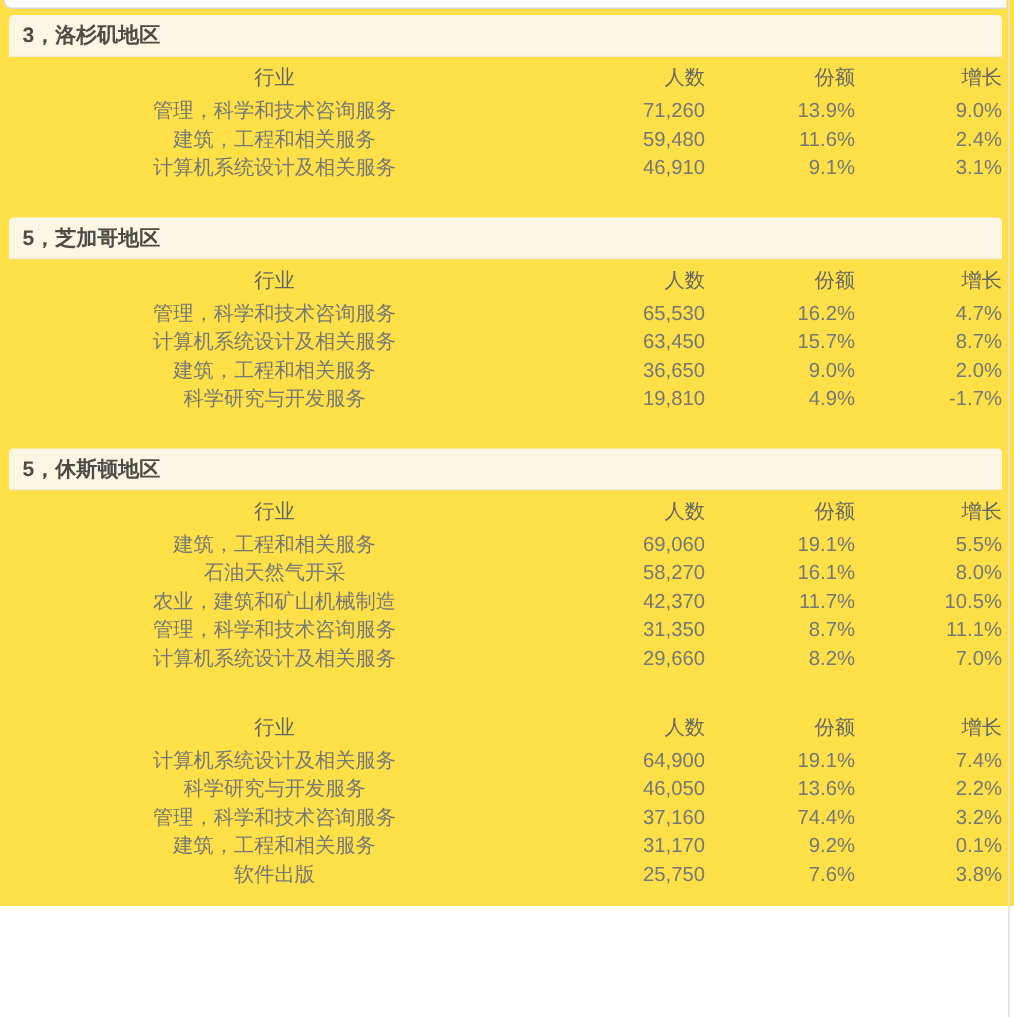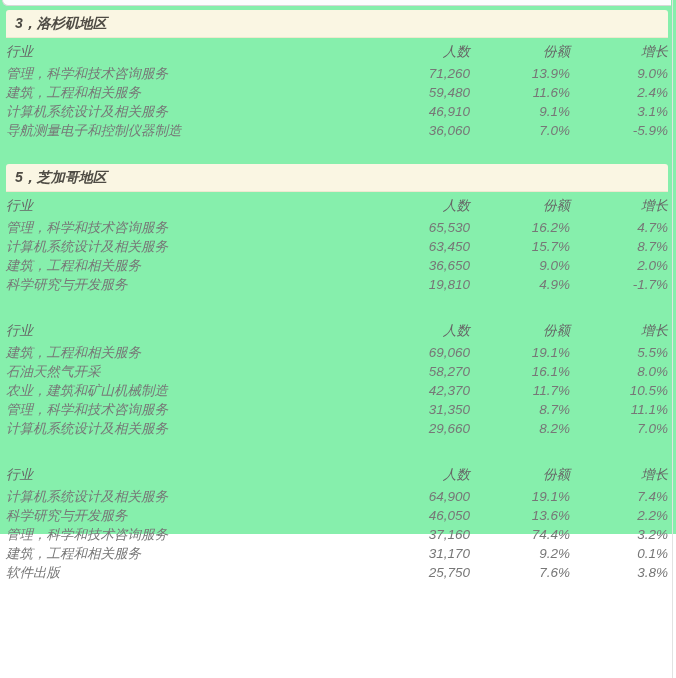--- a/index.html
+++ b/index.html
@@ -2,23 +2,22 @@
 <html><head>
 <meta charset="utf-8">
 <style>
   html, body { margin:0; padding:0; }
   body {
     width:676px; height:678px; overflow:hidden;
     background:#ffffff;
     font-family:"Liberation Sans","DejaVu Sans",sans-serif;
   }
   .page {
-    position:relative; width:676px; height:534px;
-    background:#86efac;
-    font-style:italic;
+    position:relative; width:676px; height:604px;
+    background:#fde047;
   }
   
   .top-edge {
     position:absolute; top:0; left:2px; width:668px; height:5px;
     border-left:1px solid #d8d8d8;
     border-bottom:1px solid #d8d8d8;
     border-bottom-left-radius:6px;
     background:#fdfdfd;
   }
   
@@ -46,21 +45,21 @@
   .stats-table col.col-share  { width:100px; }
   .stats-table col.col-growth { width:98px; }
   .stats-table th {
     height:25px; padding:0; vertical-align:middle;
     font-weight:normal; font-size:13.5px; color:#666666;
   }
   .stats-table td {
     height:19px; padding:0; vertical-align:middle;
     font-size:13.5px; color:#777777;
   }
-  .c-ind { text-align:left; color:#6d6d6d; }
+  .c-ind { text-align:center; color:#6d6d6d; }
   .c-num { text-align:right; }
 </style>
 </head>
 <body>
 
 <div class="page">
   <div class="top-edge"></div>
   <div class="right-edge"></div>
   <div class="content" id="sections">
   <section class="region-section">
@@ -92,26 +91,20 @@
               <td class="c-num">59,480</td>
               <td class="c-num">11.6%</td>
               <td class="c-num">2.4%</td>
             </tr>
             <tr>
               <td class="c-ind">计算机系统设计及相关服务</td>
               <td class="c-num">46,910</td>
               <td class="c-num">9.1%</td>
               <td class="c-num">3.1%</td>
             </tr>
-            <tr>
-              <td class="c-ind">导航测量电子和控制仪器制造</td>
-              <td class="c-num">36,060</td>
-              <td class="c-num">7.0%</td>
-              <td class="c-num">-5.9%</td>
-            </tr>
           </tbody>
     </table>
   </section>
 
   <section class="region-section">
     <div class="section-title">5，芝加哥地区</div>
     <table class="stats-table">
       <colgroup>
         <col class="col-industry">
         <col class="col-count">
@@ -149,20 +142,21 @@
               <td class="c-ind">科学研究与开发服务</td>
               <td class="c-num">19,810</td>
               <td class="c-num">4.9%</td>
               <td class="c-num">-1.7%</td>
             </tr>
           </tbody>
     </table>
   </section>
 
   <section class="region-section">
+    <div class="section-title">5，休斯顿地区</div>
     <table class="stats-table">
       <colgroup>
         <col class="col-industry">
         <col class="col-count">
         <col class="col-share">
         <col class="col-growth">
       </colgroup>
       <thead>
         <tr>
           <th class="c-ind">行业</th>

